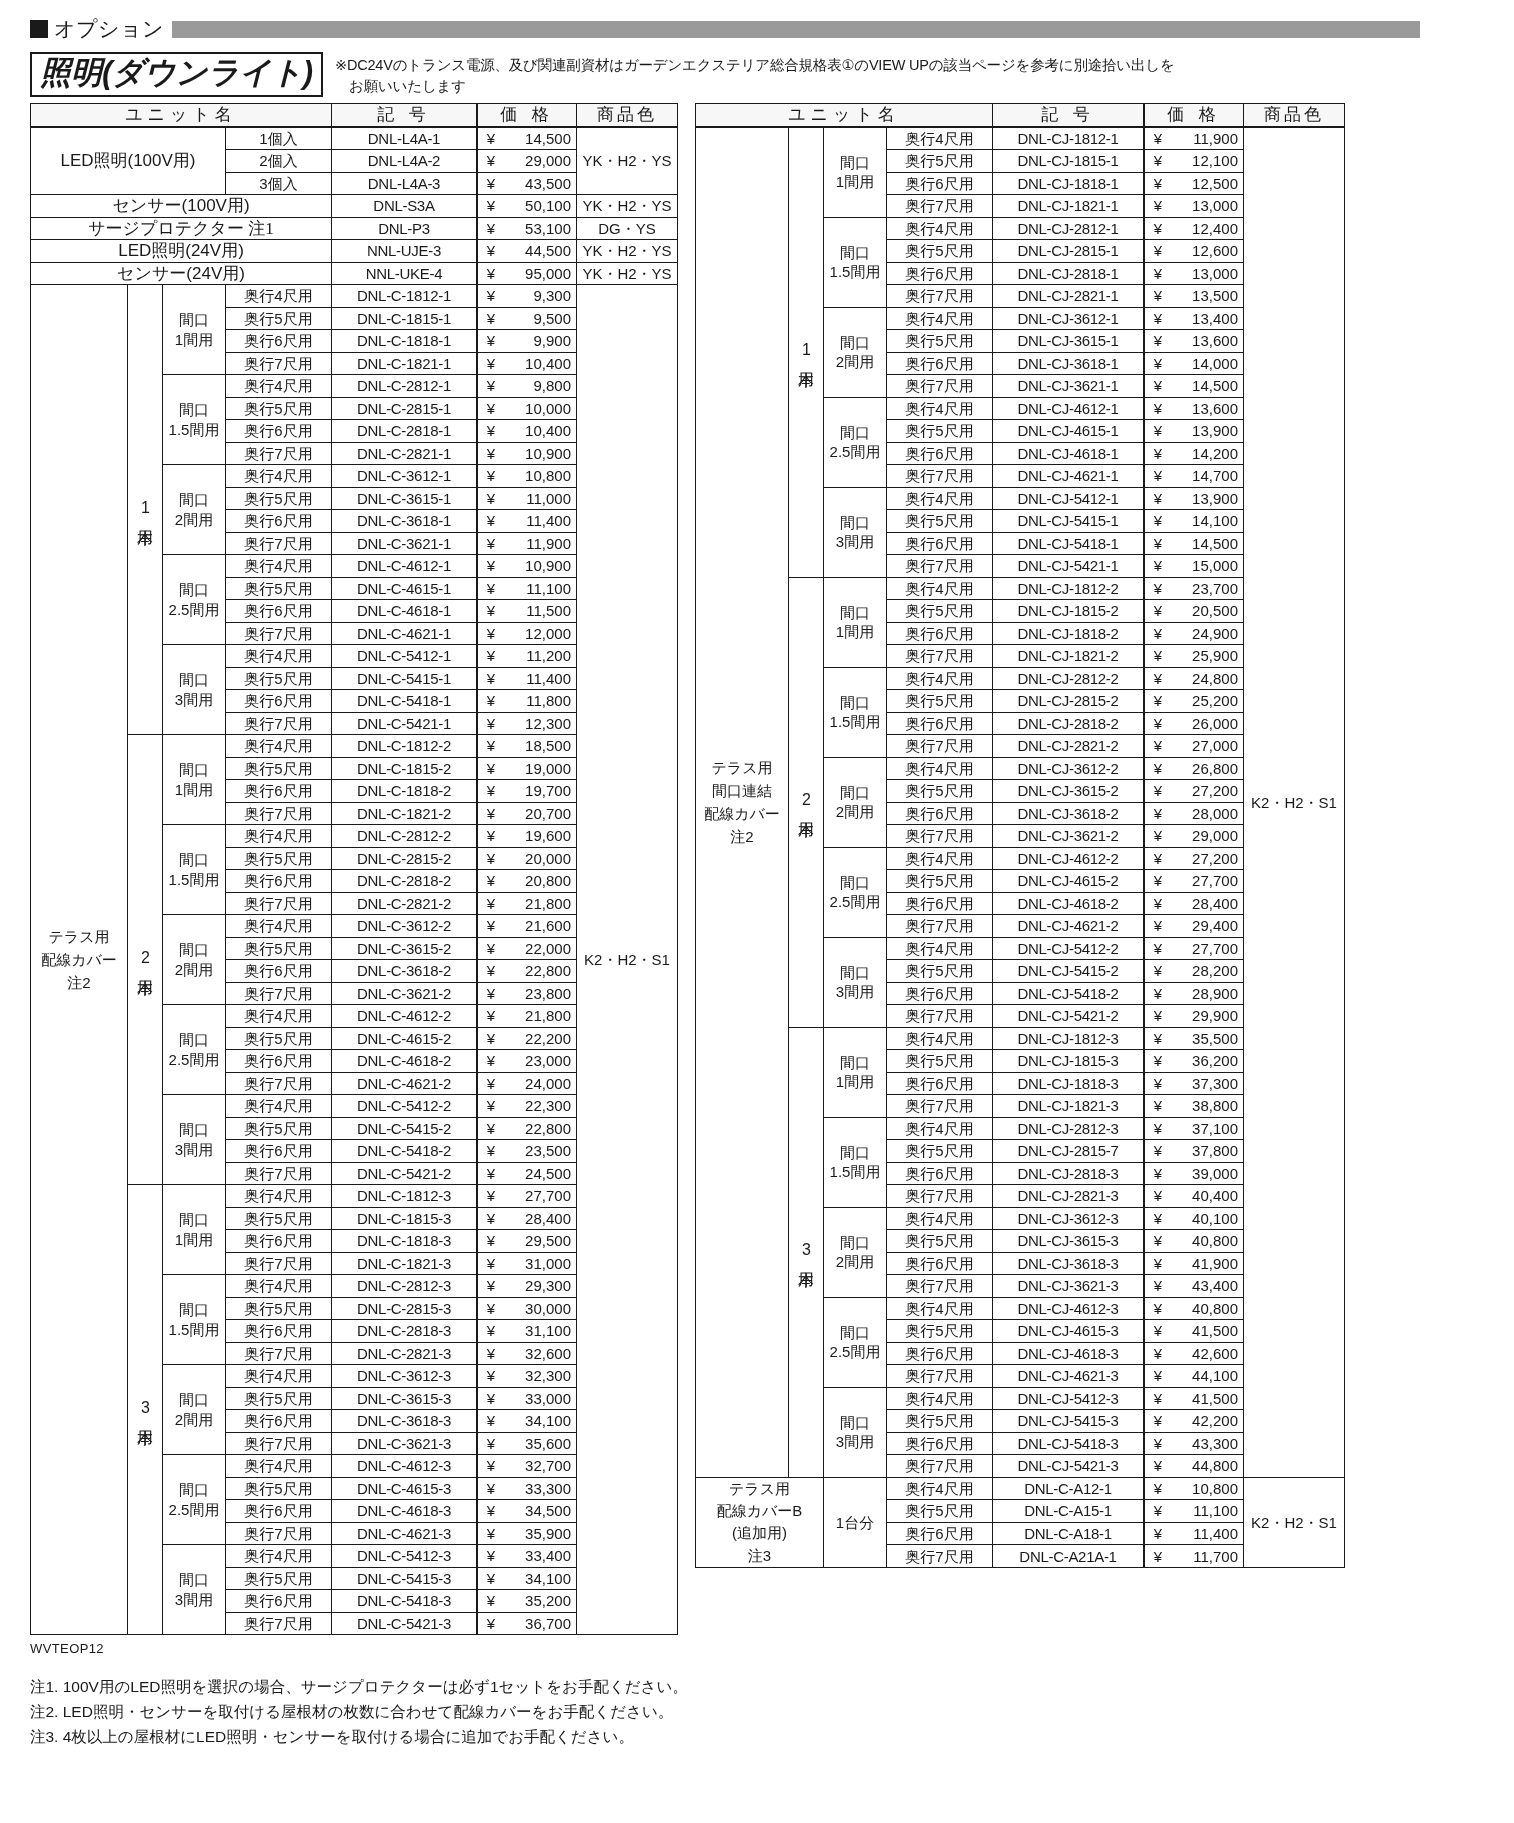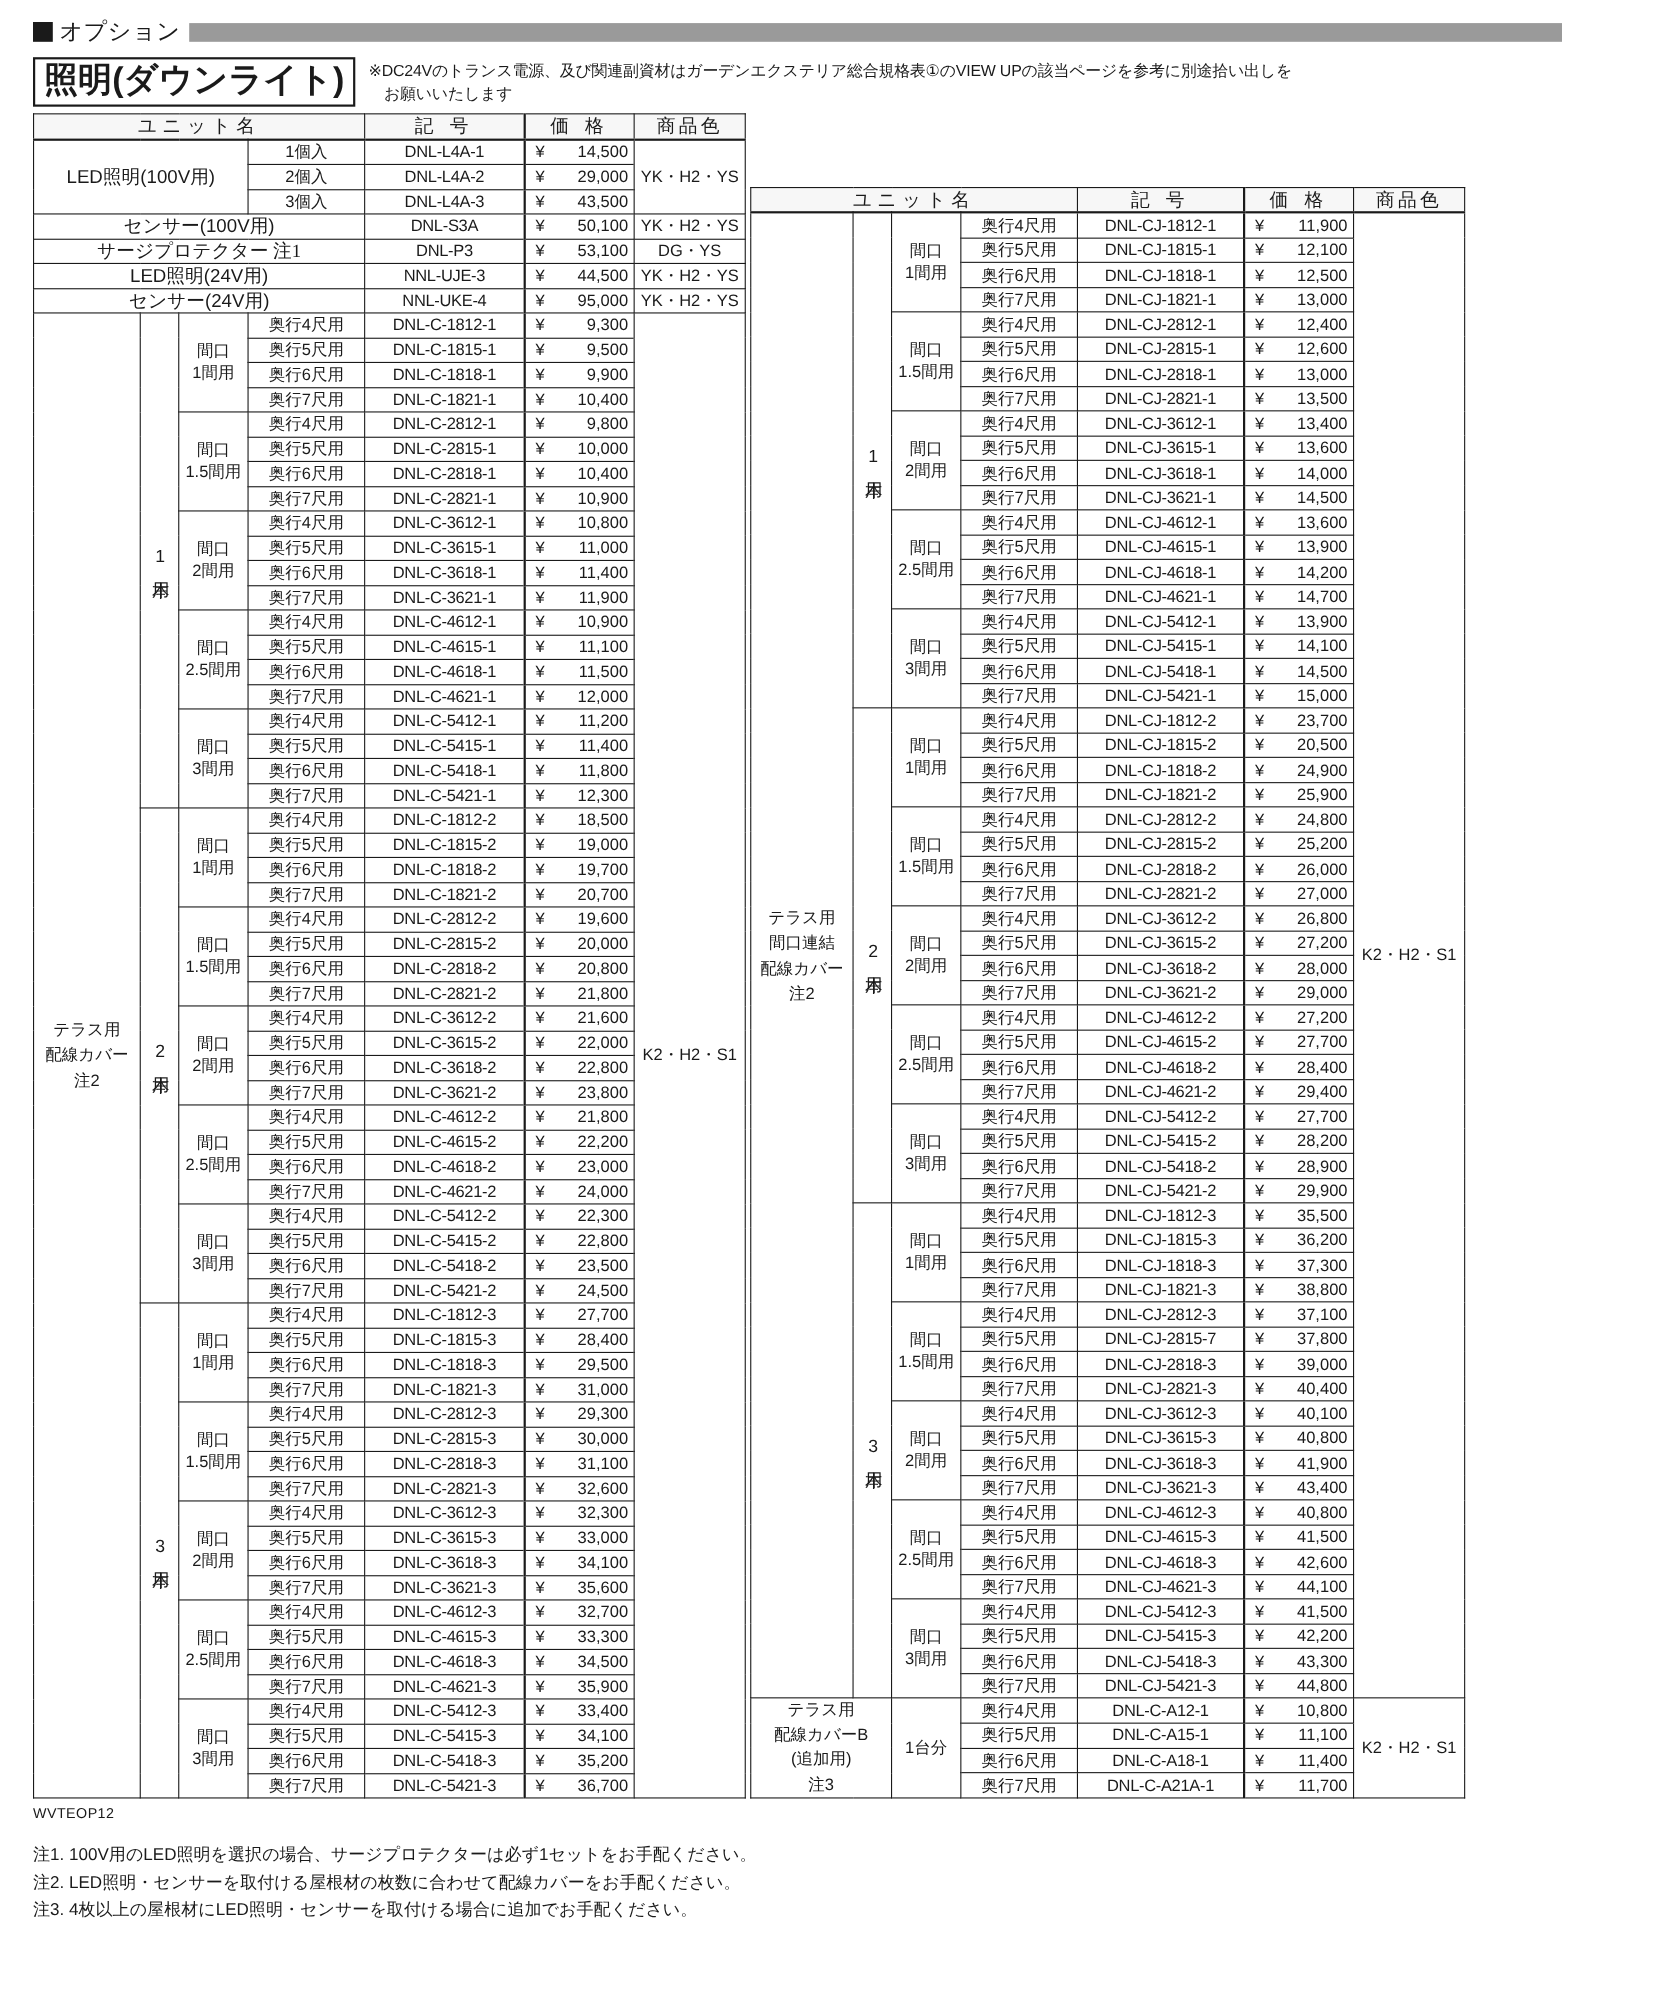--- a/index.html
+++ b/index.html
@@ -22,29 +22,30 @@
     line-height:26px;
   }
   .opt-rule{flex:1;height:17px;background:#9a9a9a;margin-left:8px;}
 
   
   .title-row{display:flex;align-items:flex-start;margin:10px 0 0 30px;}
   .title-box{
     border:2px solid #1a1a1a;padding:2px 8px 4px 8px;
     font-size:31px;font-weight:bold;letter-spacing:0px;line-height:1.12;
     white-space:nowrap;
+    font-style:italic;
   }
   .title-note{
     margin-left:12px;font-size:14.5px;line-height:1.45;padding-top:3px;
     letter-spacing:-0.2px;
   }
   .title-note .l2{display:block;padding-left:14px;}
 
   
-  .tables{display:flex;margin:6px 0 0 30px;gap:4px;align-items:flex-end;}
+  .tables{display:flex;margin:6px 0 0 30px;gap:17px;align-items:flex-start;}
   .tbl{border-collapse:collapse;table-layout:fixed;}
   .tbl td,.tbl th{
     border:1px solid #1a1a1a;
     padding:0 2px;
     font-size:15px;
     height:21.5px;
     line-height:1;
     text-align:center;
     vertical-align:middle;
     white-space:nowrap;

